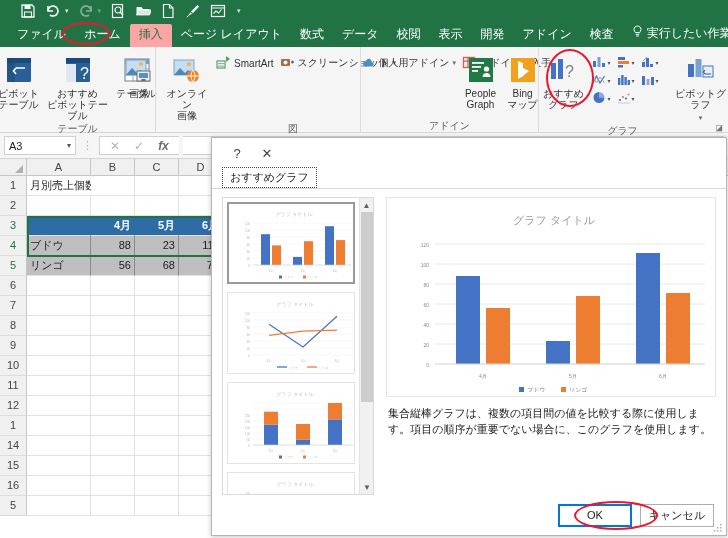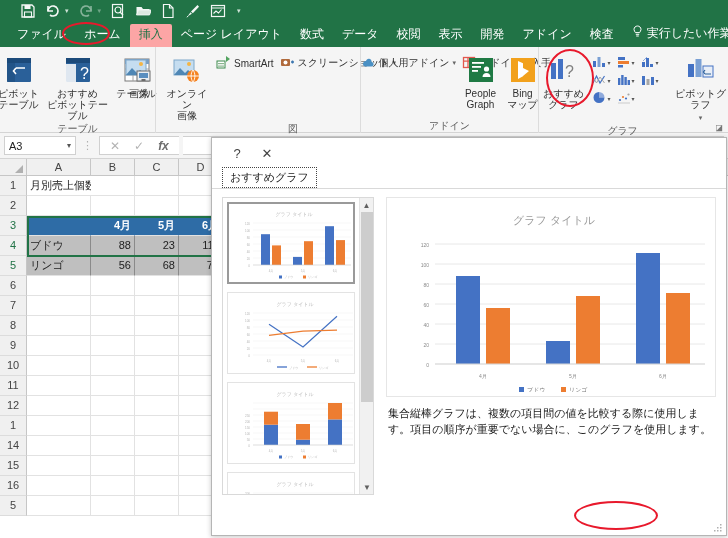--- a/index.html
+++ b/index.html
@@ -832,20 +832,22 @@
             <rect x="168" y="185" width="5" height="5" fill="#ed7d31"></rect>
             <text class="lgl" x="176" y="189.5" font-size="7">リンゴ</text>
           </g>
         </svg>
       </div>
       <div id="prevdesc">集合縦棒グラフは、複数の項目間の値を比較する際に使用します。項目の順序が重要でない場合に、このグラフを使用します。</div>
     </div>
   </div>
 
   <div id="dfoot">
+    <div class="fbtn primary">OK</div>
+    <div class="fbtn">キャンセル</div>
     <span class="grip">
       <svg width="10" height="10" viewBox="0 0 10 10">
           <g fill="#b0b0b0">
             <rect x="7" y="1" width="1.5" height="1.5"></rect>
             <rect x="7" y="4" width="1.5" height="1.5"></rect>
             <rect x="4" y="4" width="1.5" height="1.5"></rect>
             <rect x="7" y="7" width="1.5" height="1.5"></rect>
             <rect x="4" y="7" width="1.5" height="1.5"></rect>
             <rect x="1" y="7" width="1.5" height="1.5"></rect>
           </g>

